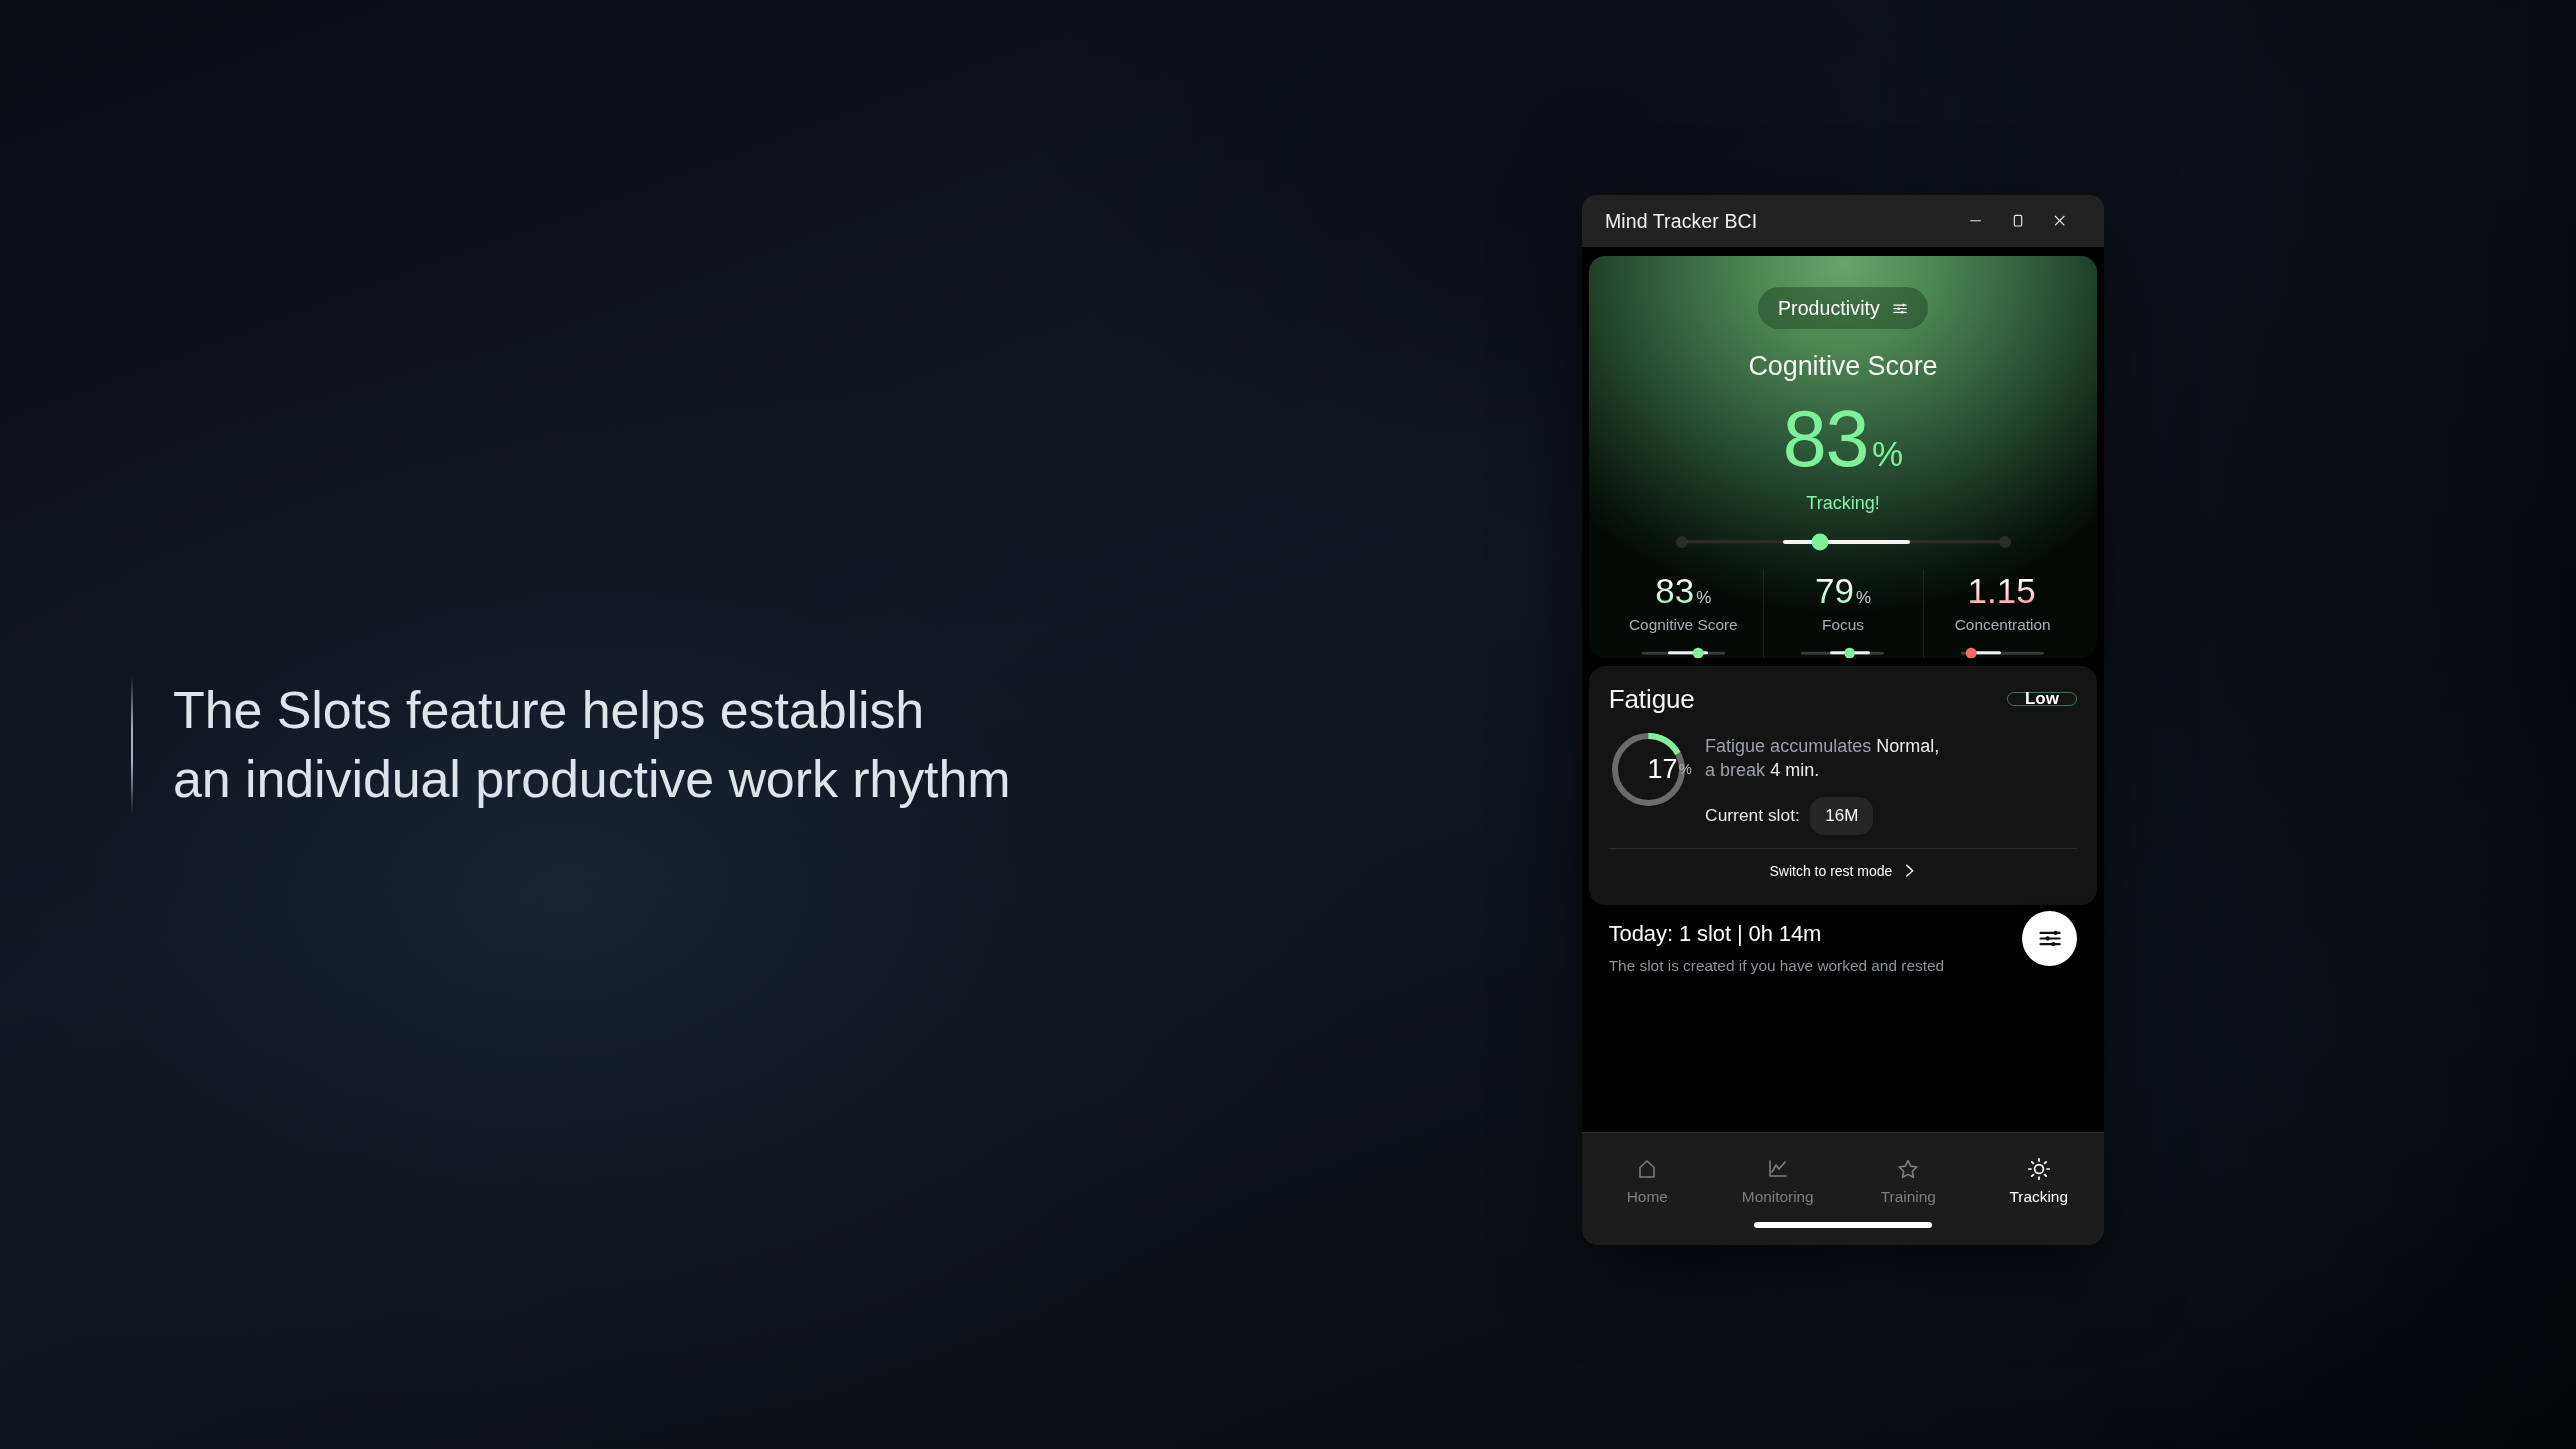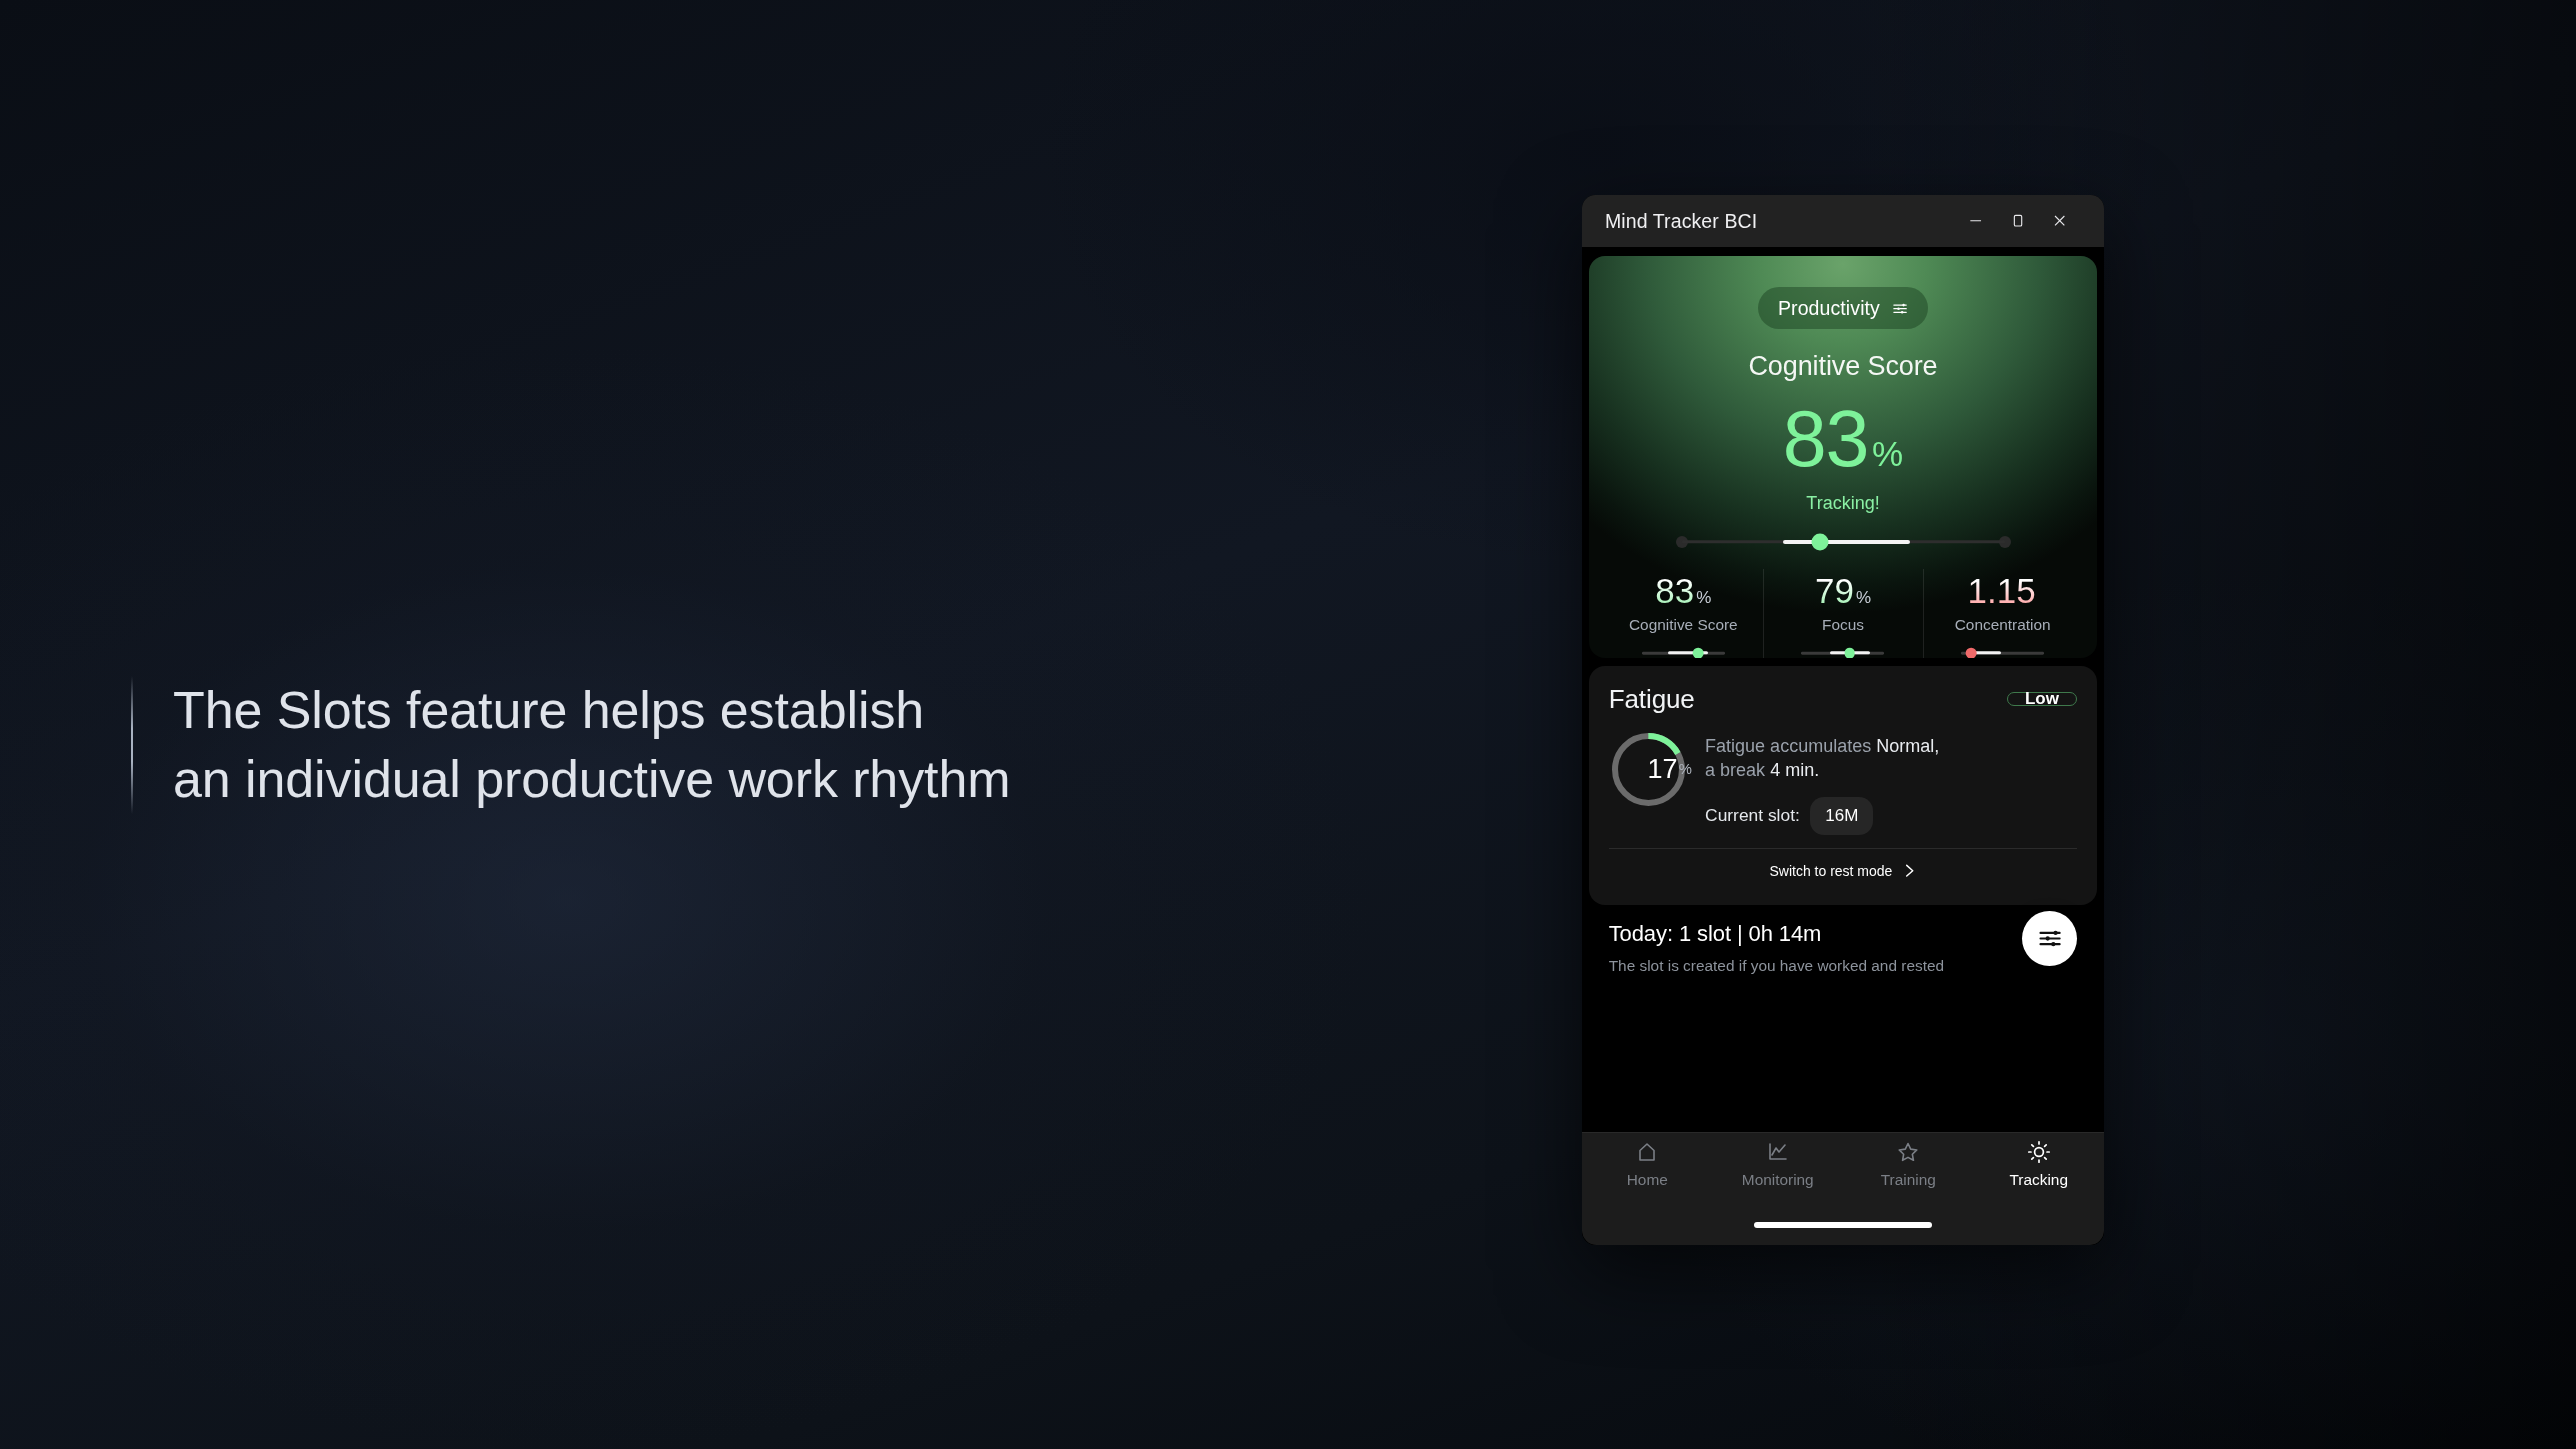--- a/index.html
+++ b/index.html
@@ -201,21 +201,21 @@
     box-shadow:0 4px 14.8px rgba(0,0,0,0.5);
   }
 
   
   #nav{
     flex:0 0 113px; height:113px; margin:0 -6.7px;
     background:#1c1c1c;
     border-top:0.7px solid rgba(255,255,255,0.06);
     border-radius:0 0 14.8px 14.8px;
     display:flex; flex-direction:column; align-items:center;
-    padding-top:7px; position:relative;
+    padding-top:24px; position:relative;
   }
   #nav-items{ display:flex; width:100%; }
   .navitem{ flex:1; display:flex; flex-direction:column; align-items:center; gap:6.7px; color:#7b7f86; }
   .navitem.active{ color:#ffffff; }
   .navitem .nl{ font-size:15.4px; }
   #home-indicator{
     position:absolute; bottom:17.4px; left:50%; transform:translateX(-50%);
     width:178px; height:6px; border-radius:3.4px; background:#ffffff;
   }
 </style>

